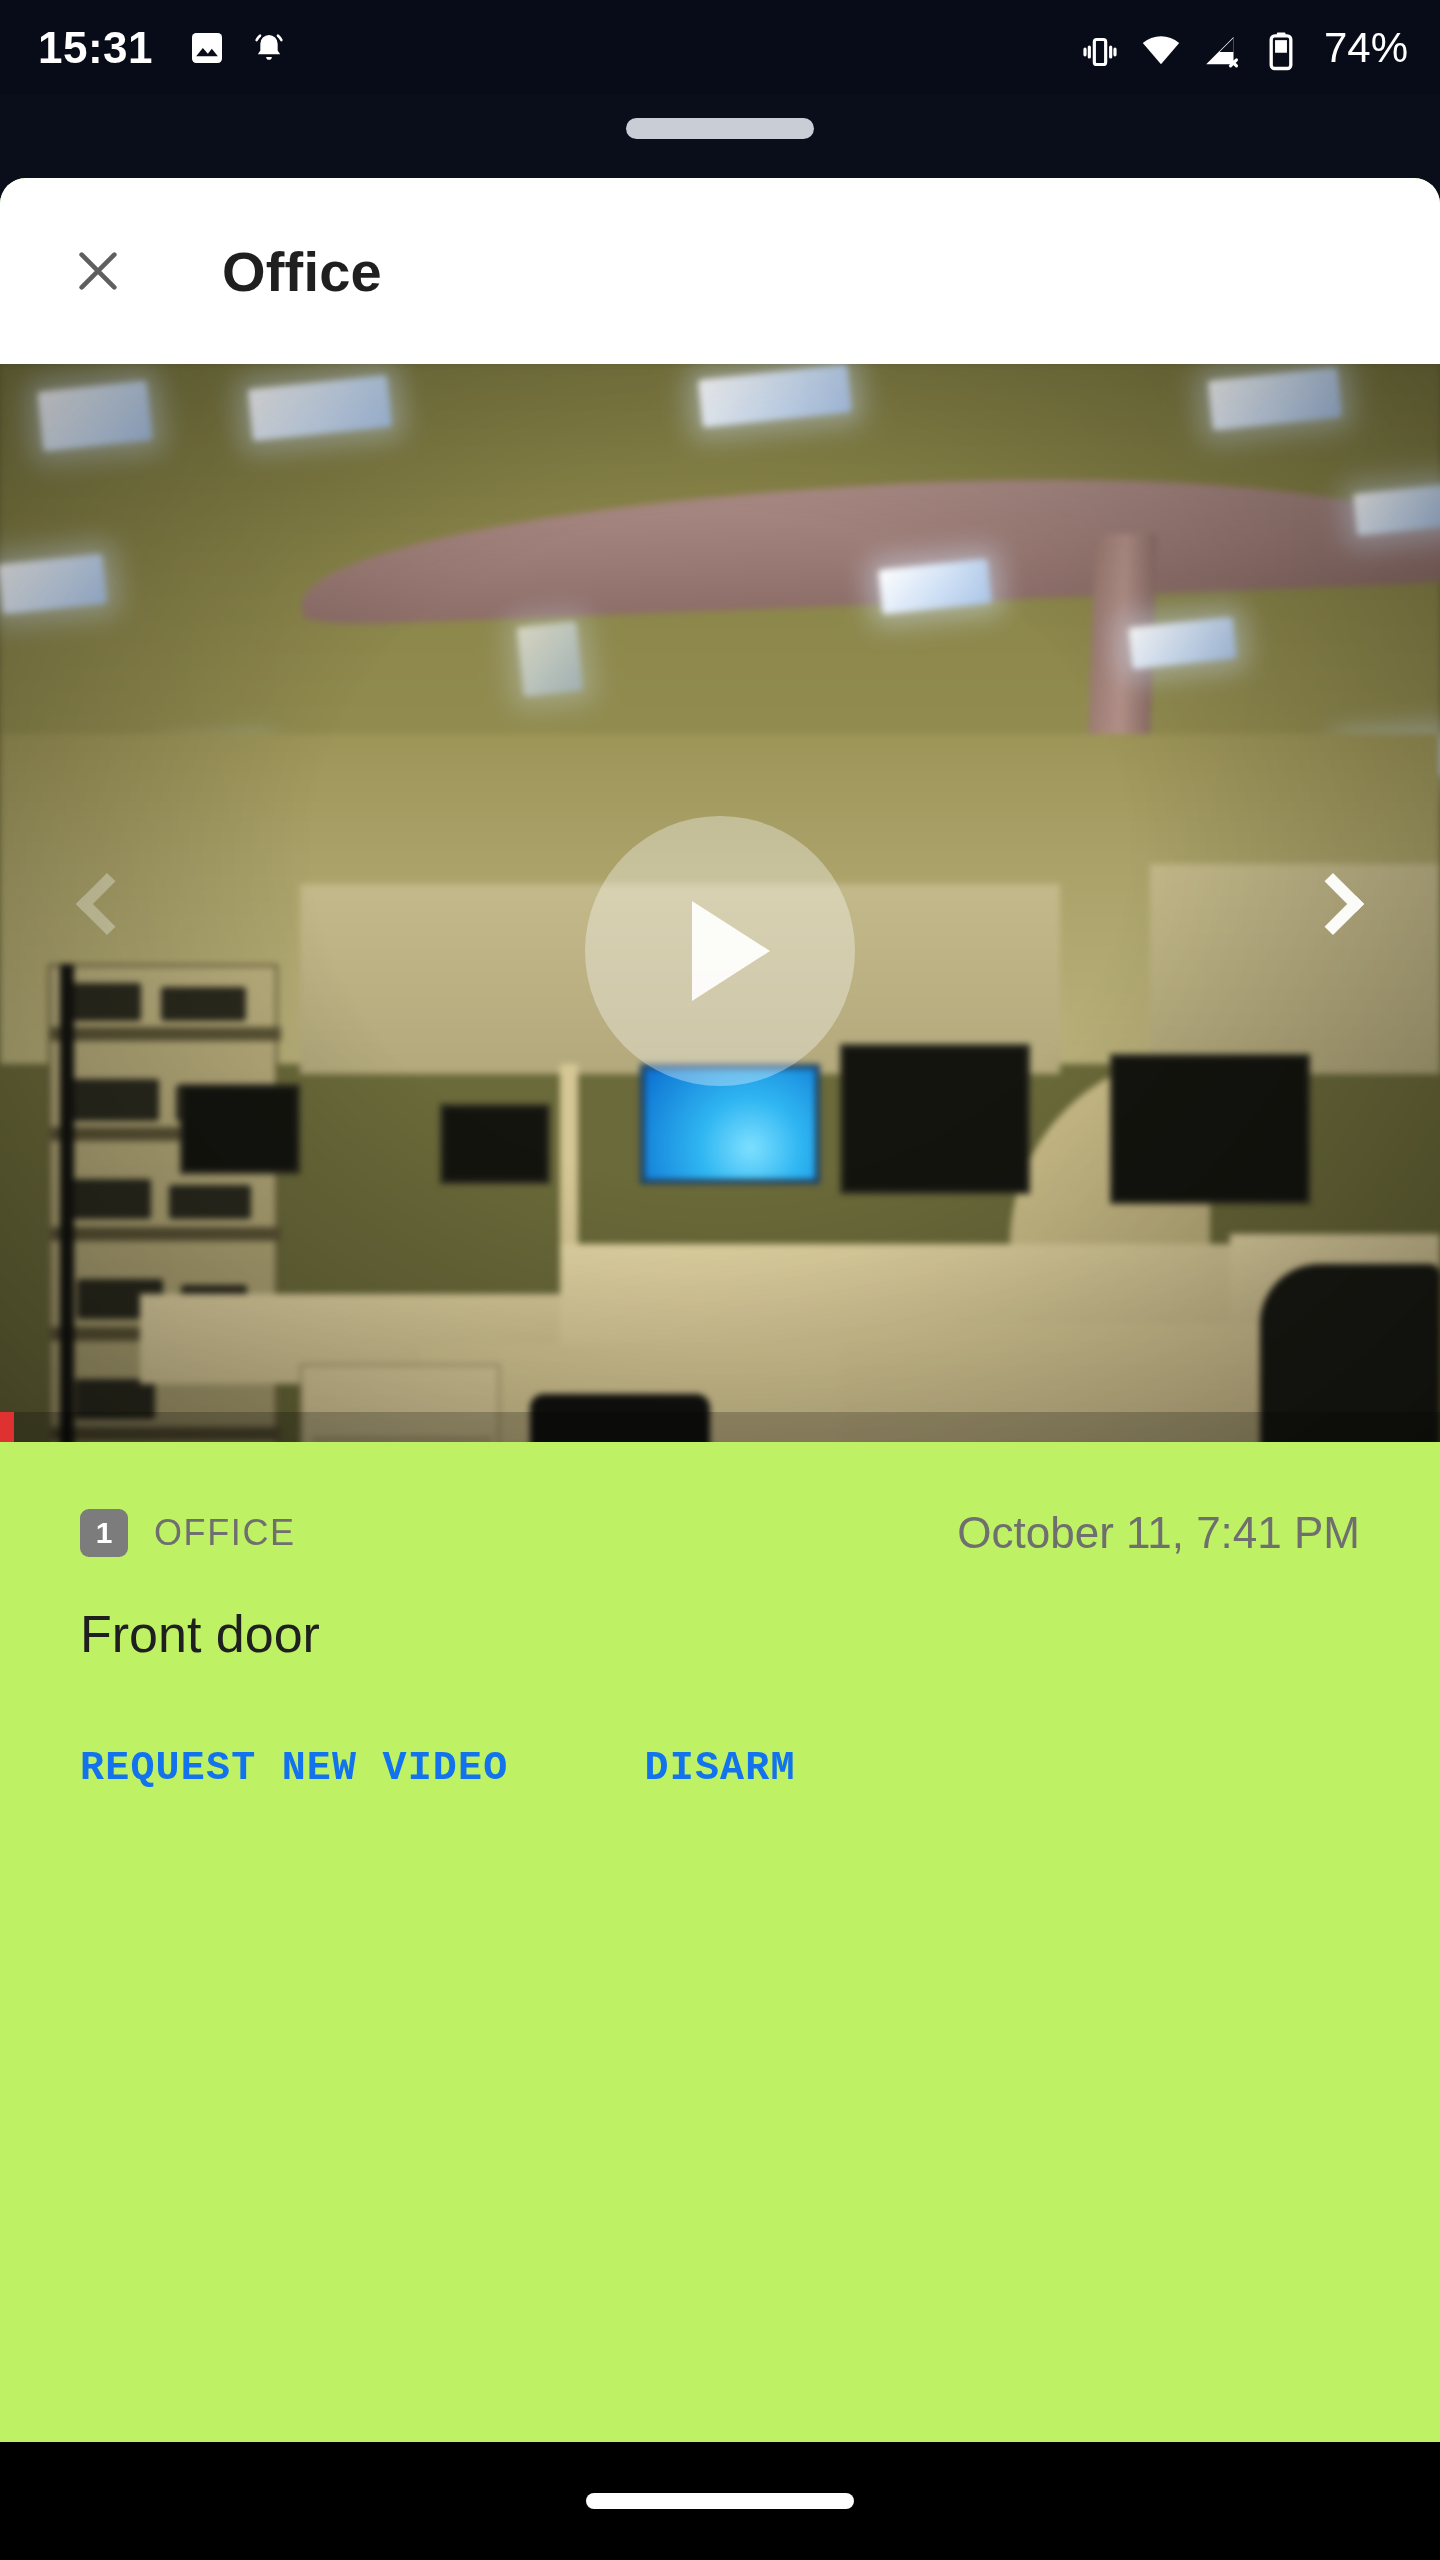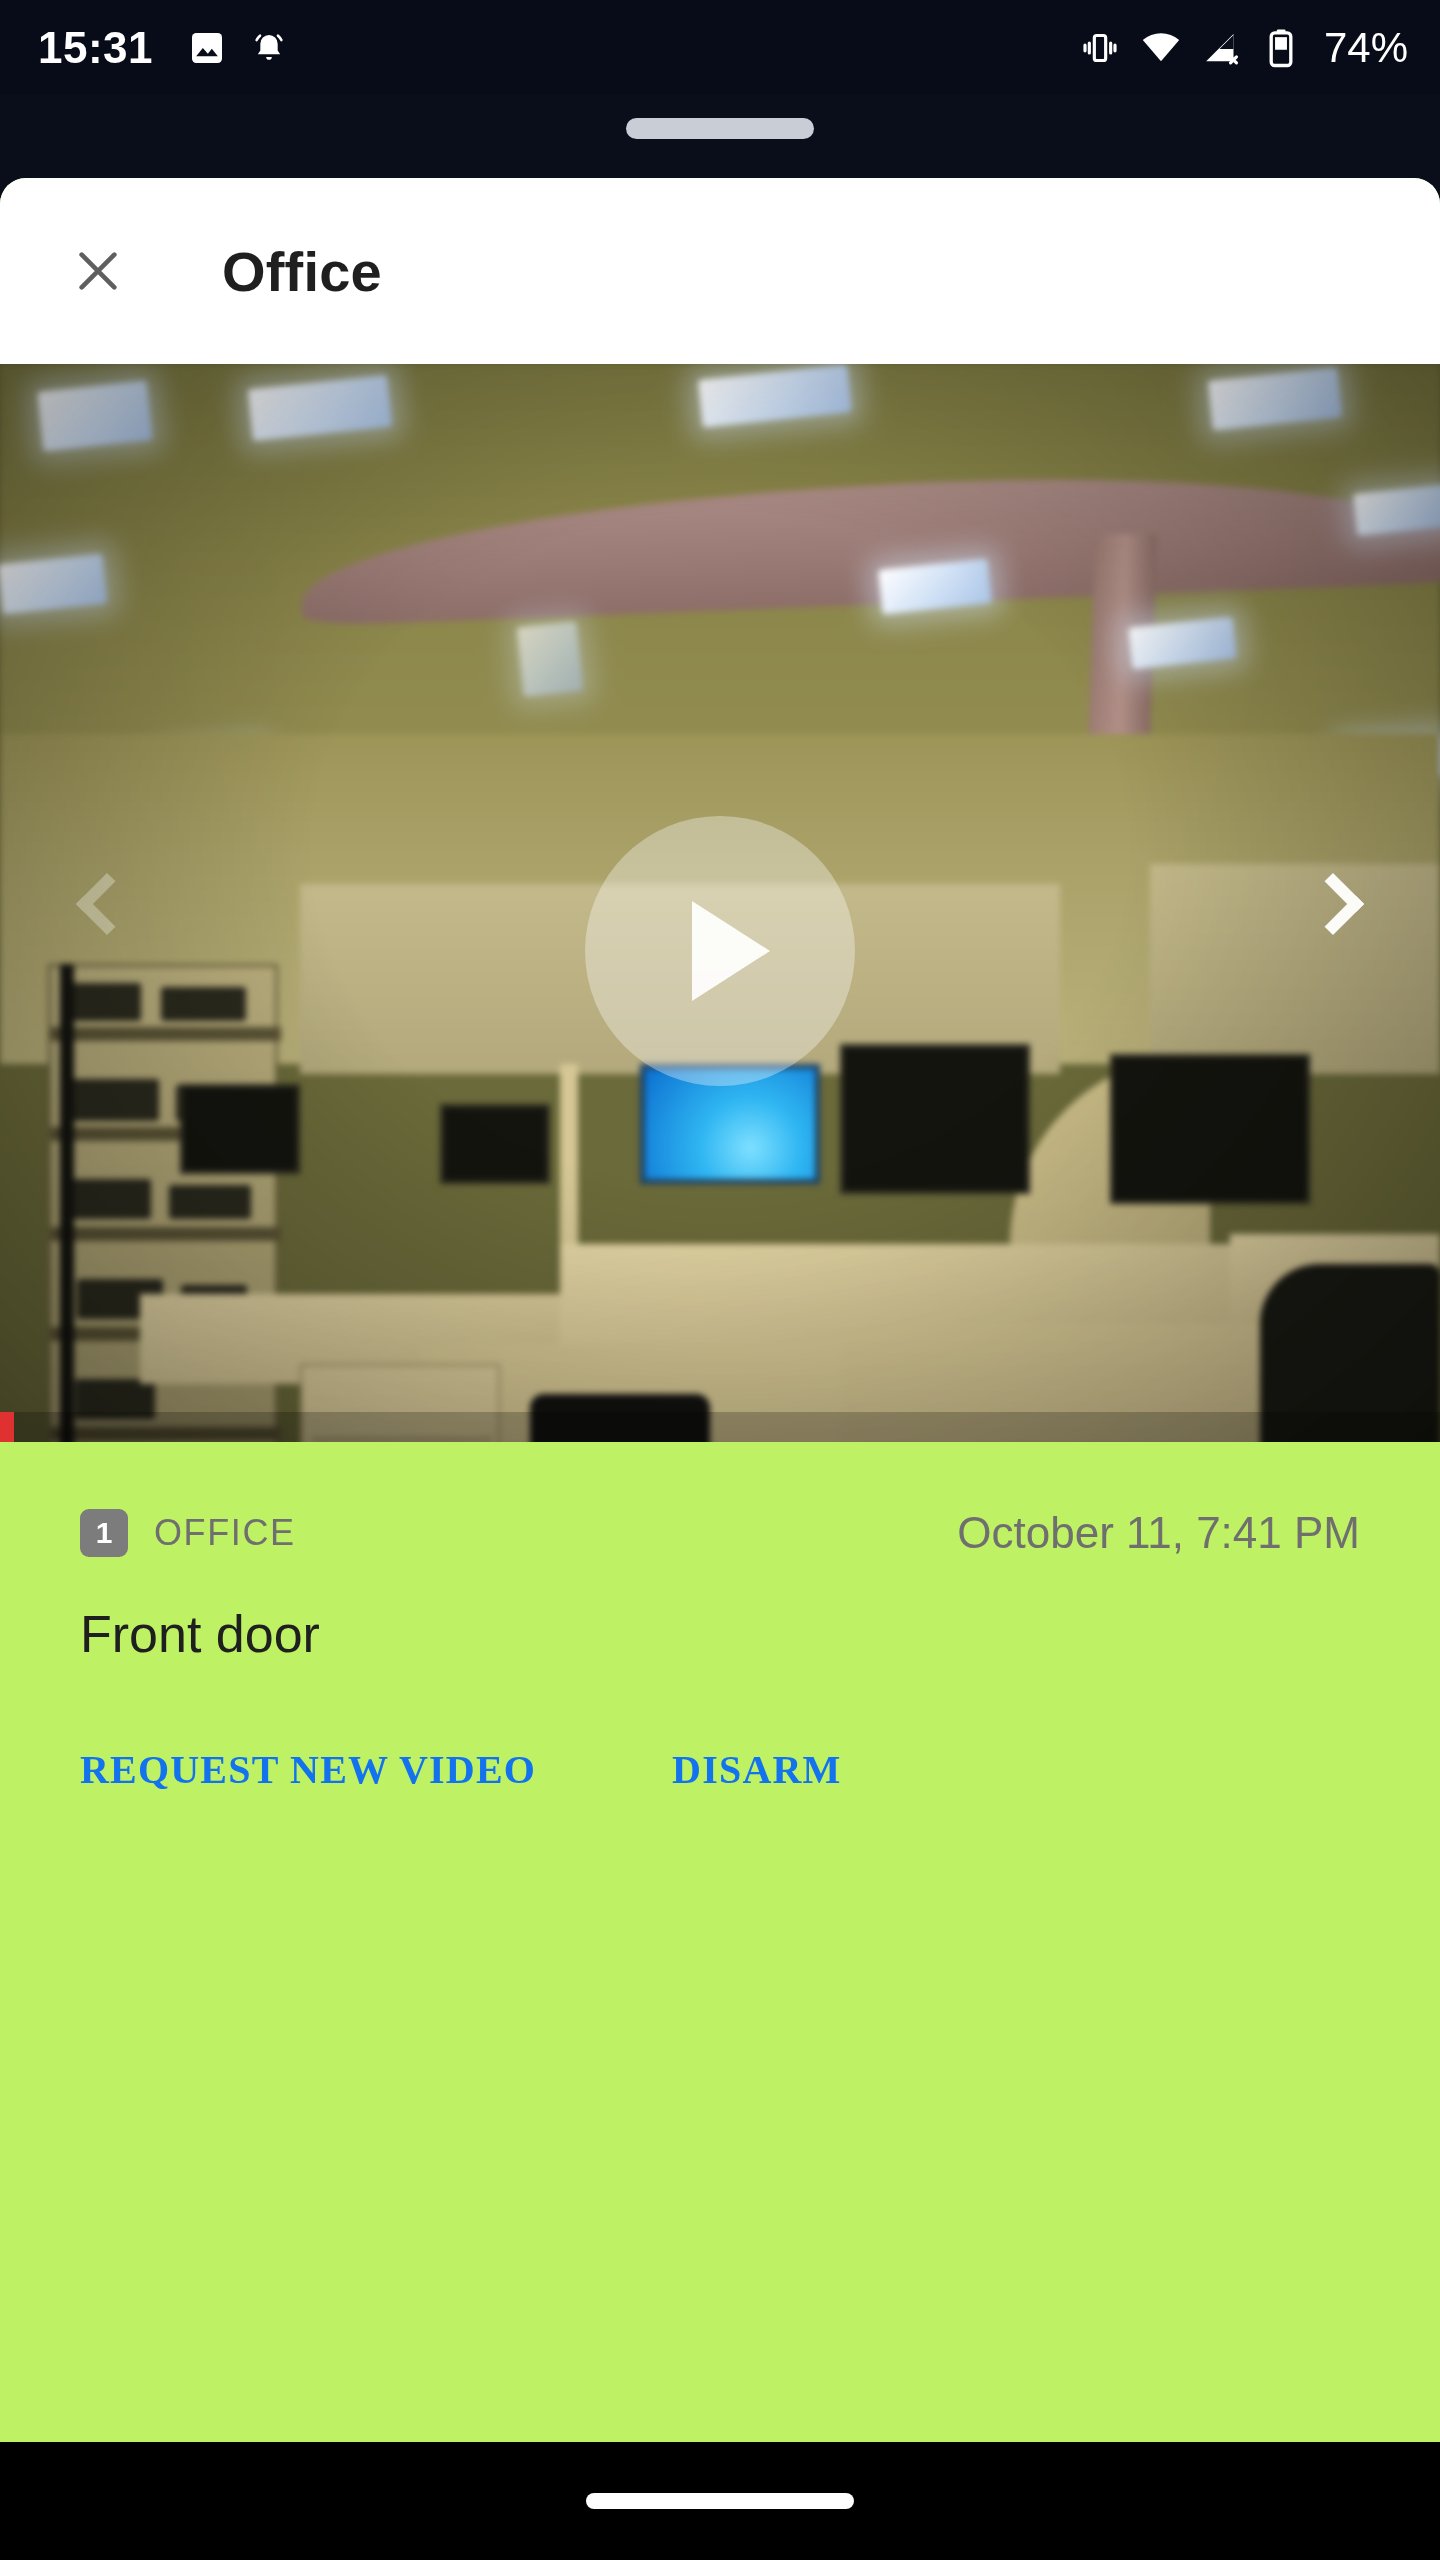--- a/index.html
+++ b/index.html
@@ -20,21 +20,21 @@
     position:absolute; left:0; top:0; width:1440px; height:95px;
     background:#080c18;
     display:flex; align-items:center;
   }
   .bg-status .time {
     color:#ffffff; font-size:44px; font-weight:700;
     margin-left:38px; letter-spacing:0.5px;
   }
   .bg-status .left-icons { display:flex; align-items:center; gap:22px; margin-left:34px; }
   .bg-status .right-icons {
-    margin-left:auto; display:flex; align-items:center; gap:20px; margin-right:32px;
+    margin-left:auto; display:flex; align-items:flex-end; gap:20px; margin-right:32px;
   }
   .bg-status .pct { color:#ffffff; font-size:42px; font-weight:400; margin-left:6px; }
 
   .sheet-handle {
     position:absolute; left:626px; top:118px;
     width:188px; height:21px; border-radius:11px;
     background:#c9cdd6;
   }
 
   .ghost-row {
@@ -226,21 +226,21 @@
   .stamp {
     margin-left:auto; font-size:44px; color:#6f6f6f; font-weight:400;text-align:center;
   }
   .event-title {
     margin-top:46px; font-size:52px; color:#1f1f1f; font-weight:400;
   }
   .actions { display:flex; align-items:center; margin-top:82px; }
   .action-btn {
     font-size:40px; font-weight:700; color:#1373ee;
     letter-spacing:1.2px; cursor:pointer; background:none; border:none;
-    font-family:Liberation Serif, serif; padding:0;
+    font-family:Liberation Mono, monospace; padding:0;
   }
   .action-gap { width:136px; }
 
   
   .navbar {
     position:absolute; left:0; bottom:0; width:1440px; height:118px;
     background:#000000; display:flex; align-items:center; justify-content:center;
   }
   .gesture-pill {
     width:268px; height:16px; border-radius:8px; background:#ffffff;

